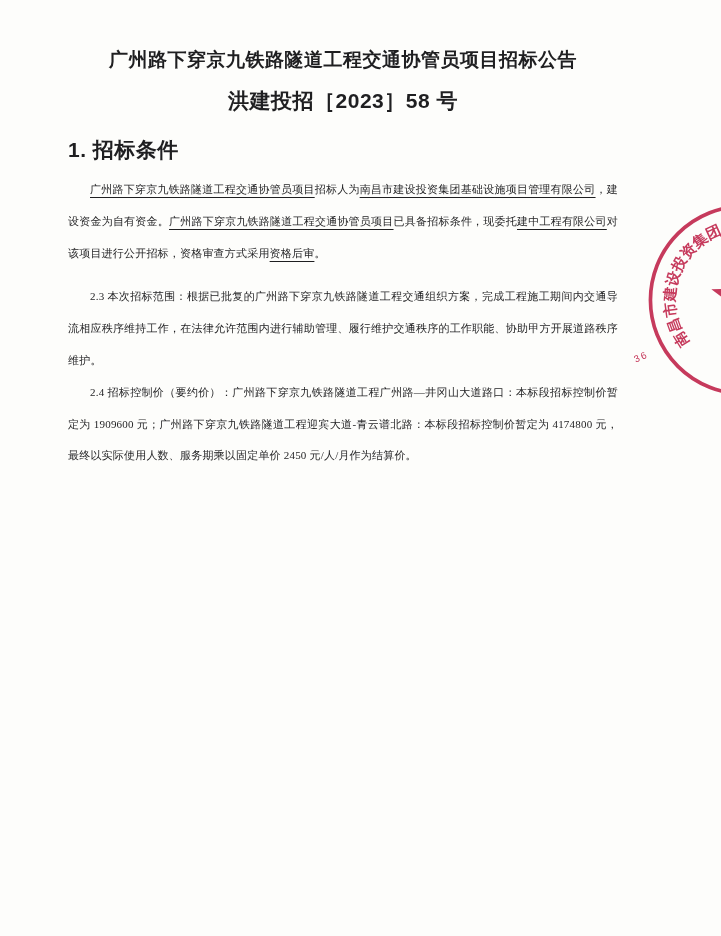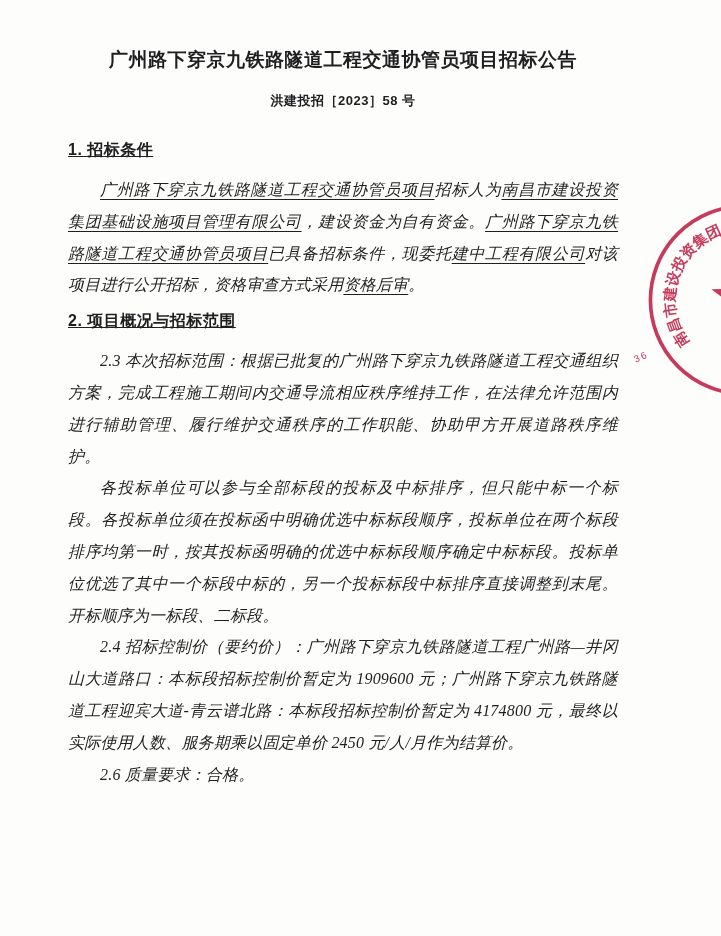--- a/index.html
+++ b/index.html
@@ -14,34 +14,34 @@
     font-family:"Liberation Serif",serif;
     color:#1f1f21;
   }
   .doc-title{
     font-family:"Liberation Sans",sans-serif;
     font-weight:bold;font-size:19px;line-height:28px;
     text-align:center;margin:0;letter-spacing:0.5px;
   }
   .doc-number{
     font-family:"Liberation Sans",sans-serif;
-    font-weight:bold;font-size:13px;line-height:26px;
+    font-weight:bold;font-size:21px;line-height:26px;
     text-align:center;margin:14px 0 0;letter-spacing:0.5px;
   }
   .sec-heading{
     font-family:"Liberation Sans",sans-serif;
-    font-weight:bold;font-size:16px;line-height:24px;
-    margin:0;letter-spacing:0.5px;text-decoration:underline;
+    font-weight:bold;font-size:21px;line-height:24px;
+    margin:0;letter-spacing:0.5px;
   }
   #heading-1{margin-top:24px;}
   #heading-2{margin-top:8px;}
   p.body{
-    font-size:16px;line-height:31.8px;
+    font-size:11px;line-height:31.8px;
     text-align:justify;text-indent:2em;
-    margin:0;letter-spacing:0.2px;font-style:italic;
+    margin:0;letter-spacing:0.2px;
   }
   #para-conditions{margin-top:12px;}
   #para-2-1{margin-top:12px;}
   .u{
     text-decoration:underline;
     text-underline-offset:3.5px;
     text-decoration-thickness:1px;
   }
   .seal{
     position:absolute;left:628px;top:198px;
@@ -66,25 +66,22 @@
   <h1 class="doc-title">广州路下穿京九铁路隧道工程交通协管员项目招标公告</h1>
 
   <h2 class="doc-number">洪建投招［2023］58 号</h2>
 
   <section>
     <h3 class="sec-heading" id="heading-1">1. 招标条件</h3>
     <p class="body" id="para-conditions"><span class="u">广州路下穿京九铁路隧道工程交通协管员项目</span><span>招标人为</span><span class="u">南昌市建设投资集团基础设施项目管理有限公司</span><span>，建设资金为自有资金。</span><span class="u">广州路下穿京九铁路隧道工程交通协管员项目</span><span>已具备招标条件，现委托</span><span class="u">建中工程有限公司</span><span>对该项目进行公开招标，资格审查方式采用</span><span class="u">资格后审</span><span>。</span></p>
   </section>
 
   <section>
-    <h3 class="sec-heading" id="heading-2">2. 项目概况与招标范围</h3>
     <p class="body" id="para-2-1">2.3 本次招标范围：根据已批复的广州路下穿京九铁路隧道工程交通组织方案，完成工程施工期间内交通导流相应秩序维持工作，在法律允许范围内进行辅助管理、履行维护交通秩序的工作职能、协助甲方开展道路秩序维护。</p>
-    <p class="body">各投标单位可以参与全部标段的投标及中标排序，但只能中标一个标段。各投标单位须在投标函中明确优选中标标段顺序，投标单位在两个标段排序均第一时，按其投标函明确的优选中标标段顺序确定中标标段。投标单位优选了其中一个标段中标的，另一个投标标段中标排序直接调整到末尾。开标顺序为一标段、二标段。</p>
     <p class="body">2.4 招标控制价（要约价）：广州路下穿京九铁路隧道工程广州路—井冈山大道路口：本标段招标控制价暂定为 1909600 元；广州路下穿京九铁路隧道工程迎宾大道-青云谱北路：本标段招标控制价暂定为 4174800 元，最终以实际使用人数、服务期乘以固定单价 2450 元/人/月作为结算价。</p>
-    <p class="body">2.6 质量要求：合格。</p>
   </section>
 
   <svg class="seal" viewBox="0 0 200 200">
     <circle class="seal-ring" cx="114" cy="100" r="92"></circle>
     <path class="seal-star" d="M0,-34 L8,-11 L32.3,-10.5 L12.9,4.2 L20,27.5 L0,13.6 L-20,27.5 L-12.9,4.2 L-32.3,-10.5 L-8,-11 Z" transform="translate(114,100)"></path>
     <g id="seal-chars">
         <text transform="translate(52.1 138.7) rotate(-122.0)" text-anchor="middle" dominant-baseline="central" font-size="14.5">南</text>
         <text transform="translate(45.3 124.7) rotate(-109.8)" text-anchor="middle" dominant-baseline="central" font-size="14.5">昌</text>
         <text transform="translate(41.6 109.7) rotate(-97.6)" text-anchor="middle" dominant-baseline="central" font-size="14.5">市</text>
         <text transform="translate(41.2 94.1) rotate(-85.4)" text-anchor="middle" dominant-baseline="central" font-size="14.5">建</text>

